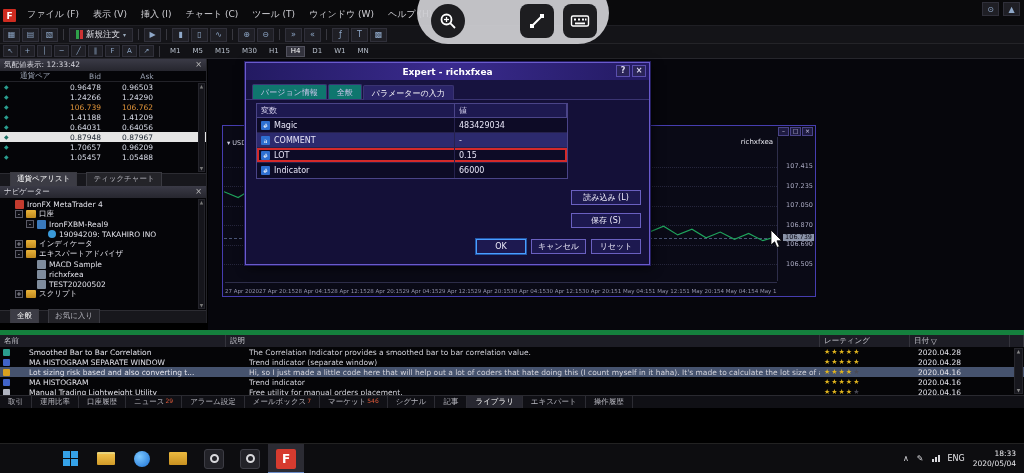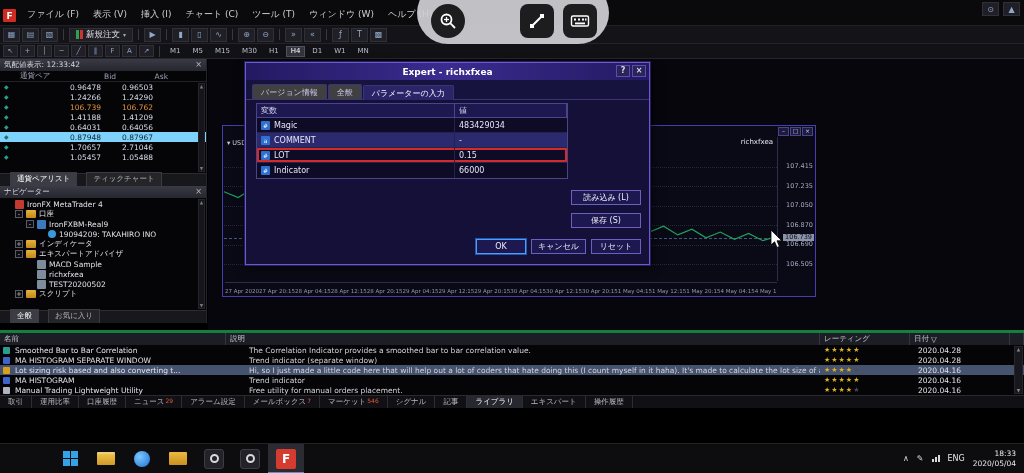--- a/index.html
+++ b/index.html
@@ -27,27 +27,27 @@
   .tf-btn.active{background:#34343e;border-color:#53535f;color:#fff;}
 
   
   .panel{position:absolute;left:0;width:207px;background:#050508;border-right:1px solid #232329;}
   .market-watch{top:59px;height:127px;}
   .navigator{top:186px;height:137px;}
   .panel-header{height:12px;background:linear-gradient(#3a3a46,#26262e);font-size:7.5px;color:#d6d6de;display:flex;align-items:center;justify-content:space-between;padding:0 4px;}
   .panel-close{color:#bbb;font-size:8px;line-height:8px;}
   .mw-cols{display:grid;grid-template-columns:16px 54px 52px 52px;height:11px;font-size:7.5px;color:#9aa2b2;border-bottom:1px solid #222228;align-items:center;}
   .mw-cols .h{padding:0 4px;}
-  .mw-cols .hr{text-align:right;padding-right:6px;}
+  .mw-cols .hr{text-align:center;padding-right:6px;}
   .mw-rows{height:90px;overflow:hidden;}
   .mw-row{display:grid;grid-template-columns:16px 54px 52px 52px;height:10px;font-size:7.5px;align-items:center;color:#d8dce8;}
   .mw-ic{color:#2a9d8f;font-size:6px;padding-left:4px;line-height:10px;}
   .mw-val{text-align:left;padding-right:6px;}
   .mw-row.accent .mw-val{color:#e0943a;}
-  .mw-row.selected{background:#7dd3fc;color:#16202c;}
+  .mw-row.selected{background:#e5e5e5;color:#16202c;}
   .mw-row.selected .mw-ic{color:#1d6e64;}
   .tabs-row{position:absolute;left:0;right:0;bottom:0;height:13px;background:#17171c;border-top:1px solid #2c2c32;display:flex;align-items:flex-end;padding:0 2px;gap:1px;}
   .tab{font-size:7.5px;padding:1px 6px 2px;background:#242429;border:1px solid #3a3a41;border-bottom:none;color:#b4b4bc;white-space:nowrap;margin-left:8px;}
   .tab.active{background:#3c3c45;color:#fff;}
   .scroll-v{position:absolute;right:1px;width:7px;background:#15151b;border:1px solid #24242b;display:flex;flex-direction:column;justify-content:space-between;align-items:center;font-size:4.5px;color:#777;}
   .mw-scroll{top:24px;bottom:14px;}
   .nav-scroll{top:13px;bottom:14px;}
 
   
   .tree{font-size:7.5px;padding-top:1px;}
@@ -78,47 +78,47 @@
   .x-label{flex:0 0 auto;padding-bottom:1px;}
   .ea-label{position:absolute;top:12px;right:42px;font-size:7px;color:#e8e8f0;z-index:4;}
   .legend{position:absolute;top:13px;left:4px;font-size:6.5px;color:#cfcfe0;z-index:4;}
 
   
   .dialog{position:absolute;left:245px;top:62px;width:405px;height:203px;background:#141038;border:1px solid #6a5acd;box-shadow:0 0 0 1px #241d5e,2px 3px 10px rgba(0,0,0,.65);z-index:40;display:flex;flex-direction:column;}
   .dlg-title{height:17px;background:linear-gradient(90deg,#231a62,#3a2b8e 50%,#231a62);color:#fff;font-size:9px;font-weight:bold;display:flex;align-items:center;justify-content:center;position:relative;flex:none;}
   .dlg-title-buttons{position:absolute;right:3px;top:2px;display:flex;gap:2px;}
   .dlg-tb{width:14px;height:12px;background:#2a2458;border:1px solid #5a4fae;color:#dcd8f0;font-size:8px;line-height:10px;text-align:center;}
   .dlg-tabs{display:flex;padding:4px 6px 0;gap:1px;background:#17133f;border-bottom:1px solid #3a3472;flex:none;height:20px;}
-  .dlg-tab{font-size:8px;color:#c8c4e8;padding:2px 8px;background:#404040;border:1px solid #3a3472;border-bottom:none;border-radius:2px 2px 0 0;white-space:nowrap;}
+  .dlg-tab{font-size:8px;color:#c8c4e8;padding:2px 8px;background:#0f766e;border:1px solid #3a3472;border-bottom:none;border-radius:2px 2px 0 0;white-space:nowrap;}
   .dlg-tab.active{background:#2a2468;color:#fff;position:relative;top:1px;padding-bottom:3px;}
   .dlg-body{flex:1;position:relative;}
   .param-table{position:absolute;left:10px;top:3px;width:312px;border:1px solid #4a4488;background:#0d0b26;}
   .pt-head{display:grid;grid-template-columns:198px 1fr;height:14px;background:#1d1950;font-size:8px;color:#d8d4f0;border-bottom:1px solid #4a4488;align-items:center;}
   .pt-head div{padding:0 4px;border-right:1px solid #4a4488;height:100%;display:flex;align-items:center;}
   .pt-row{display:grid;grid-template-columns:198px 1fr;height:15px;font-size:8px;color:#e6e4f6;align-items:center;border-bottom:1px solid #26224e;}
   .pt-row:last-child{border-bottom:none;}
   .pname{display:flex;gap:4px;align-items:center;padding:0 4px;border-right:1px solid #26224e;height:100%;}
   .pvalue{padding:0 4px;}
   .pt-row.selected{background:#2c2a6e;}
   .pt-row.flagged{box-shadow:inset 0 0 0 2px #d42a2a;}
   .p-icon{width:9px;height:9px;background:#2e6fd0;color:#fff;font-size:6px;line-height:9px;text-align:center;border-radius:1px;flex:none;}
   .btn{height:15px;background:#1d1950;border:1px solid #6a60c0;color:#eceaf8;font-size:8px;display:flex;align-items:center;justify-content:center;padding:0 6px;white-space:nowrap;}
   .btn.primary{border-color:#4a9eff;box-shadow:0 0 0 1px #2458a8;}
   .btn-load{position:absolute;right:8px;top:90px;width:70px;}
   .btn-save{position:absolute;right:8px;top:113px;width:70px;}
   .dlg-bottom{position:absolute;right:8px;bottom:10px;display:flex;gap:5px;}
   .dlg-bottom .btn{min-width:50px;}
 
   
-  .terminal{position:absolute;left:0;right:0;top:330px;height:78px;background:#050507;border-top:3px solid #15803d;}
+  .terminal{position:absolute;left:0;right:0;top:330px;height:78px;background:#050507;border-top:5px solid #15803d;}
   .t-header{display:grid;grid-template-columns:226px 1fr 90px 100px 14px;height:12px;background:#1d1d25;font-size:7.5px;color:#c4c4cc;align-items:center;}
   .t-header div{padding:0 4px;border-right:1px solid #34343c;height:100%;display:flex;align-items:center;gap:2px;}
   .t-rows{overflow:hidden;}
   .t-row{display:grid;grid-template-columns:226px 1fr 90px 100px 14px;height:10px;font-size:7.5px;align-items:center;color:#e2e2ea;}
-  .t-name{display:flex;gap:5px;align-items:center;padding:0 3px;white-space:nowrap;overflow:hidden;}
+  .t-name{display:flex;gap:19px;align-items:center;padding:0 3px;white-space:nowrap;overflow:hidden;}
   .t-ic{width:7px;height:7px;border-radius:1px;flex:none;}
   .t-desc{white-space:nowrap;overflow:hidden;color:#d2d2da;padding:0 3px;margin-left:20px;}
   .t-stars{letter-spacing:1px;font-size:7px;padding-left:4px;}
   .star{color:#4a4a55;} .star.on{color:#e0b41e;}
   .t-date{padding-left:8px;}
   .t-row.selected{background:#46536e;}
   .t-scroll{position:absolute;right:1px;top:13px;bottom:14px;width:9px;background:#17171d;border:1px solid #26262c;display:flex;flex-direction:column;justify-content:space-between;align-items:center;font-size:4.5px;color:#888;}
   .t-tabs{position:absolute;left:0;right:0;bottom:0;height:13px;background:#101015;border-top:1px solid #2a2a30;display:flex;align-items:center;font-size:7.5px;}
   .t-tab{padding:0 8px;color:#b8b8c0;border-right:1px solid #2c2c33;display:flex;align-items:center;gap:1px;height:100%;}
   .t-tab.active{color:#fff;background:#272730;}
@@ -268,21 +268,21 @@
         <div class="mw-row selected">
           <span class="mw-ic">◆</span>
           <span class="mw-sym"></span>
           <span class="mw-val">0.87948</span>
           <span class="mw-val">0.87967</span>
         </div>
         <div class="mw-row">
           <span class="mw-ic">◆</span>
           <span class="mw-sym"></span>
           <span class="mw-val">1.70657</span>
-          <span class="mw-val">2.71046</span>
+          <span class="mw-val">0.96209</span>
         </div>
         <div class="mw-row">
           <span class="mw-ic">◆</span>
           <span class="mw-sym"></span>
           <span class="mw-val">1.05457</span>
           <span class="mw-val">1.05488</span>
         </div>
       </div>
     <div class="scroll-v mw-scroll">
         <span>▲</span>

